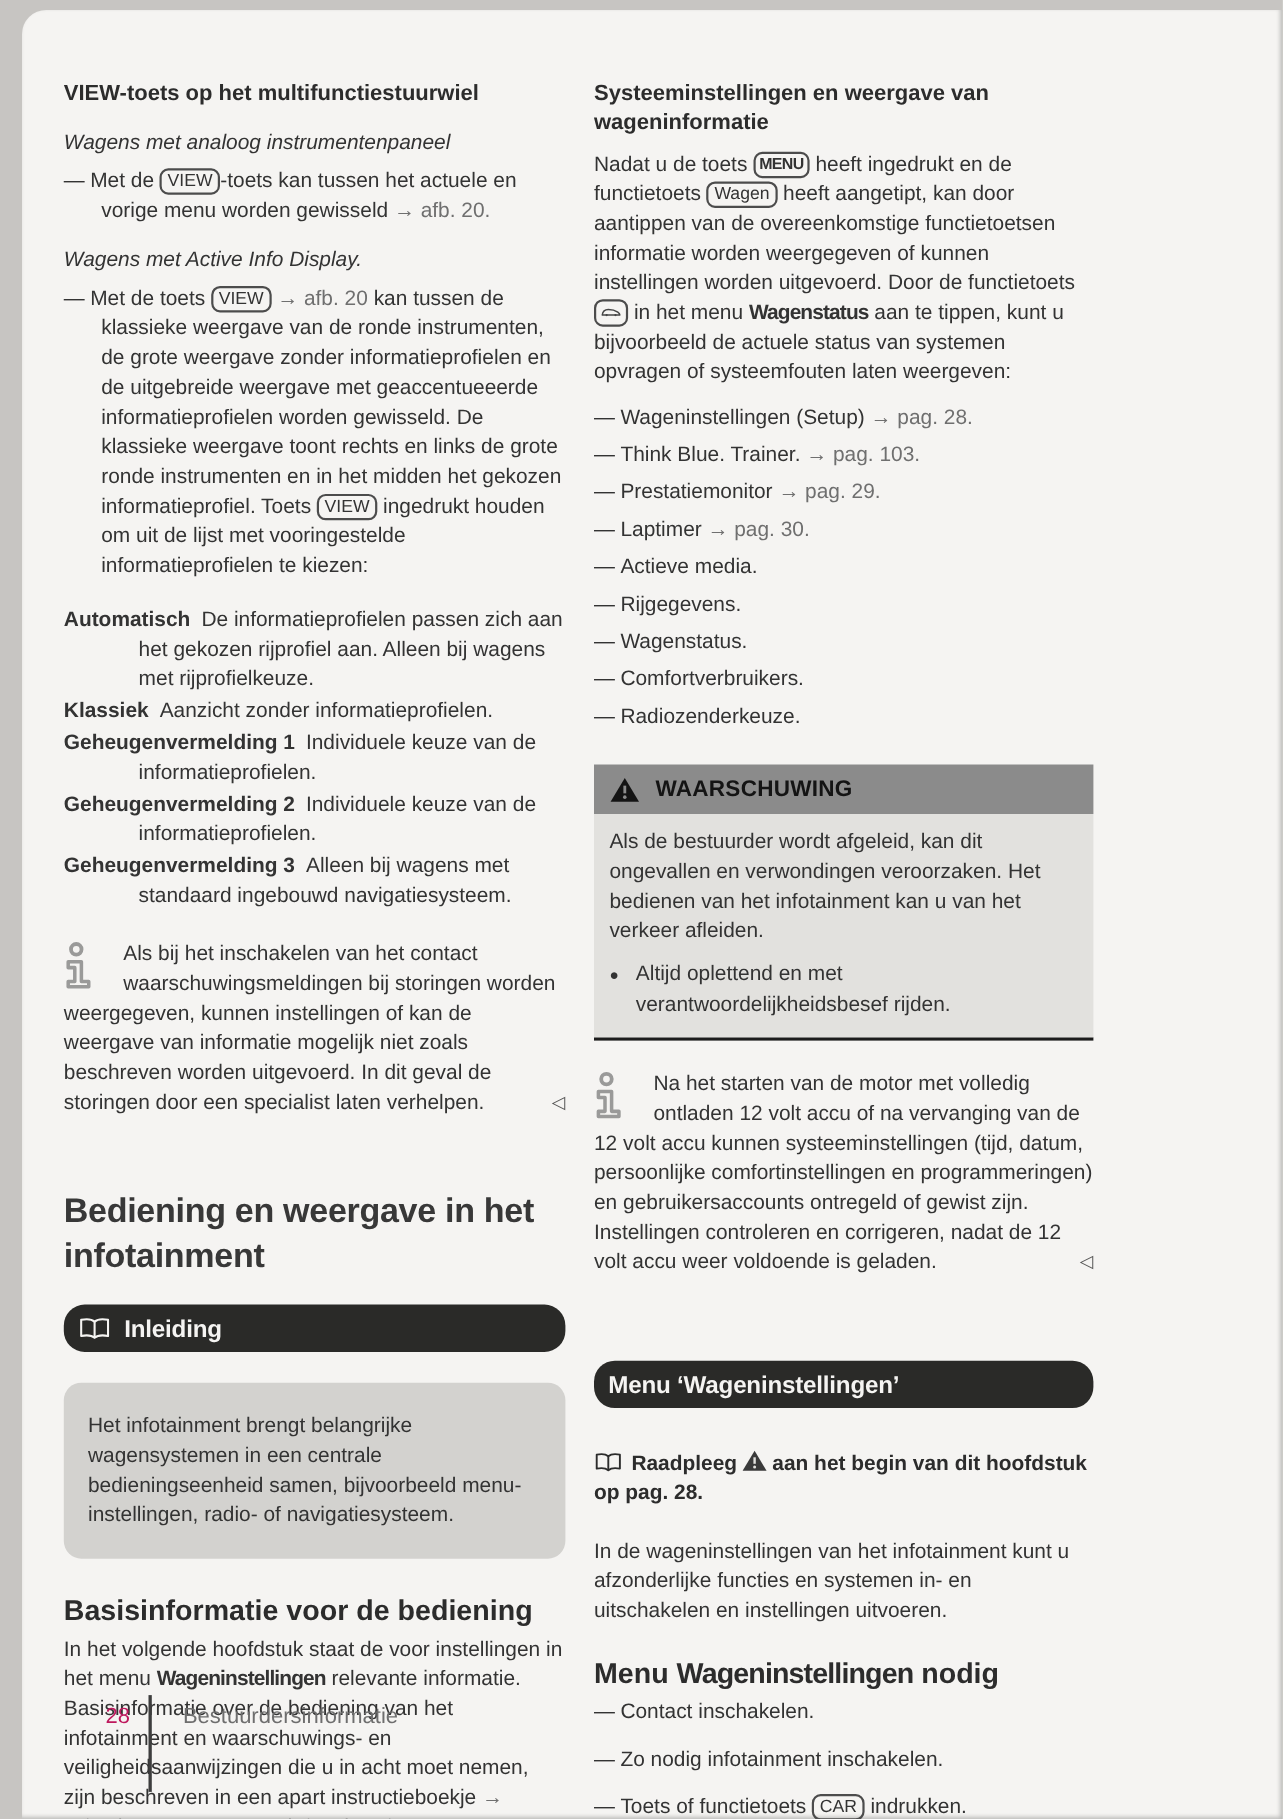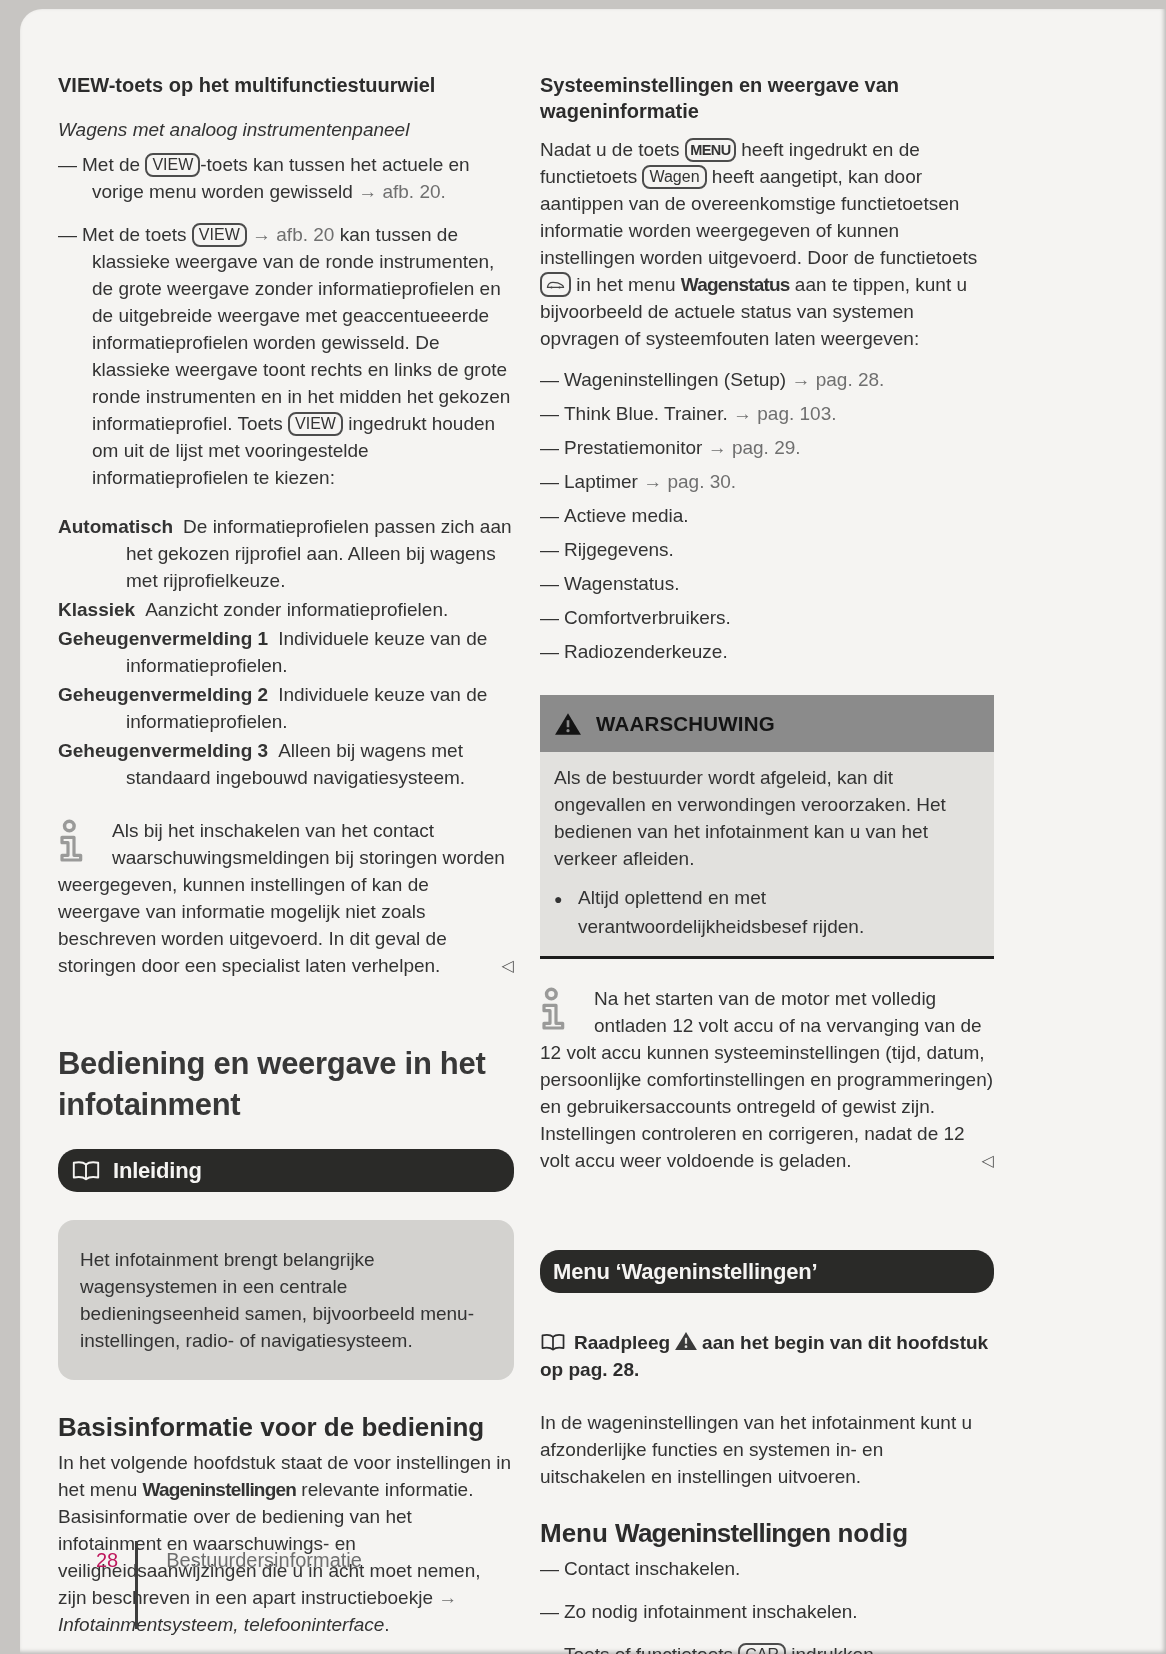--- a/index.html
+++ b/index.html
@@ -33,21 +33,21 @@
   .chapter-title{font-size:31px;line-height:41px;font-weight:700;color:#383838;
                  margin:64px 0 0 0;letter-spacing:-0.3px;}
   .bar{background:#2a2a28;color:#f5f4f2;height:43px;display:flex;align-items:center;
        gap:12px;padding:0 0 0 13px;font-size:22px;font-weight:700;margin:24px 0 0 0;
        letter-spacing:-0.2px;border-radius:19px;}
   .intro-box{background:#d3d2cf;border-radius:16px;padding:26px 22px;margin:28px 0 0 0;}
   .subhead{font-weight:700;color:#2c2c2c;margin:34px 0 8px 0;font-size:26px;}
   .para{margin:0 0 14px 0;}
 
   .warnbox{margin:30px 0 0 0;border-bottom:3px solid #1c1c1c;}
-  .warnhead{background:#8b8b8b;height:57px;display:flex;align-items:center;gap:14px;
+  .warnhead{background:#8b8b8b;height:45px;display:flex;align-items:center;gap:14px;
             padding:0 0 0 14px;}
   .warnlabel{font-weight:700;font-size:20.5px;color:#141414;letter-spacing:0.2px;}
   .warnbody{background:#e2e1de;padding:12px 14px 10px 14px;}
   .warnbody p{margin:0 0 12px 0;}
   .warn-bullet{padding-left:24px;text-indent:-24px;margin-bottom:6px !important;}
   .bul{display:inline-block;width:24px;text-indent:0;font-size:14px;}
 
   .bold-note{font-weight:700;color:#2c2c2c;margin:36px 0 0 0;}
   .tri-inline{display:inline-block;position:relative;top:2px;margin:0 4px;}
   .book-inline{display:inline-block;position:relative;top:3px;margin-right:8px;color:#2c2c2c;}
@@ -67,20 +67,21 @@
   <div class="page"></div>
 
   <div class="col col-left">
     <h3 class="h3">VIEW-toets op het multifunctiestuurwiel</h3>
 
     <p class="sub">Wagens met analoog instrumentenpaneel</p>
     <div class="li">
       <span class="dash">—</span><span>Met de </span><span class="keycap">VIEW</span><span>-toets kan tussen het actuele en vorige menu worden gewisseld </span><span class="ref">→ afb. 20.</span>
     </div>
 
+    <p class="sub">Wagens met Active Info Display.</p>
     <div class="li">
       <span class="dash">—</span><span>Met de toets </span><span class="keycap">VIEW</span><span class="ref"> → afb. 20 </span><span>kan tussen de klassieke weergave van de ronde instrumenten, de grote weergave zonder informatieprofielen en de uitgebreide weergave met geaccentueeerde informatieprofielen worden gewisseld. De klassieke weergave toont rechts en links de grote ronde instrumenten en in het midden het gekozen informatieprofiel. Toets </span><span class="keycap">VIEW</span><span> ingedrukt houden om uit de lijst met vooringestelde informatieprofielen te kiezen:</span>
     </div>
 
     <div class="gap-s"></div>
 
     <div class="def">
       <span class="term">Automatisch</span><span>De informatieprofielen passen zich aan het gekozen rijprofiel aan. Alleen bij wagens met rijprofielkeuze.</span>
     </div>
     <div class="def">

